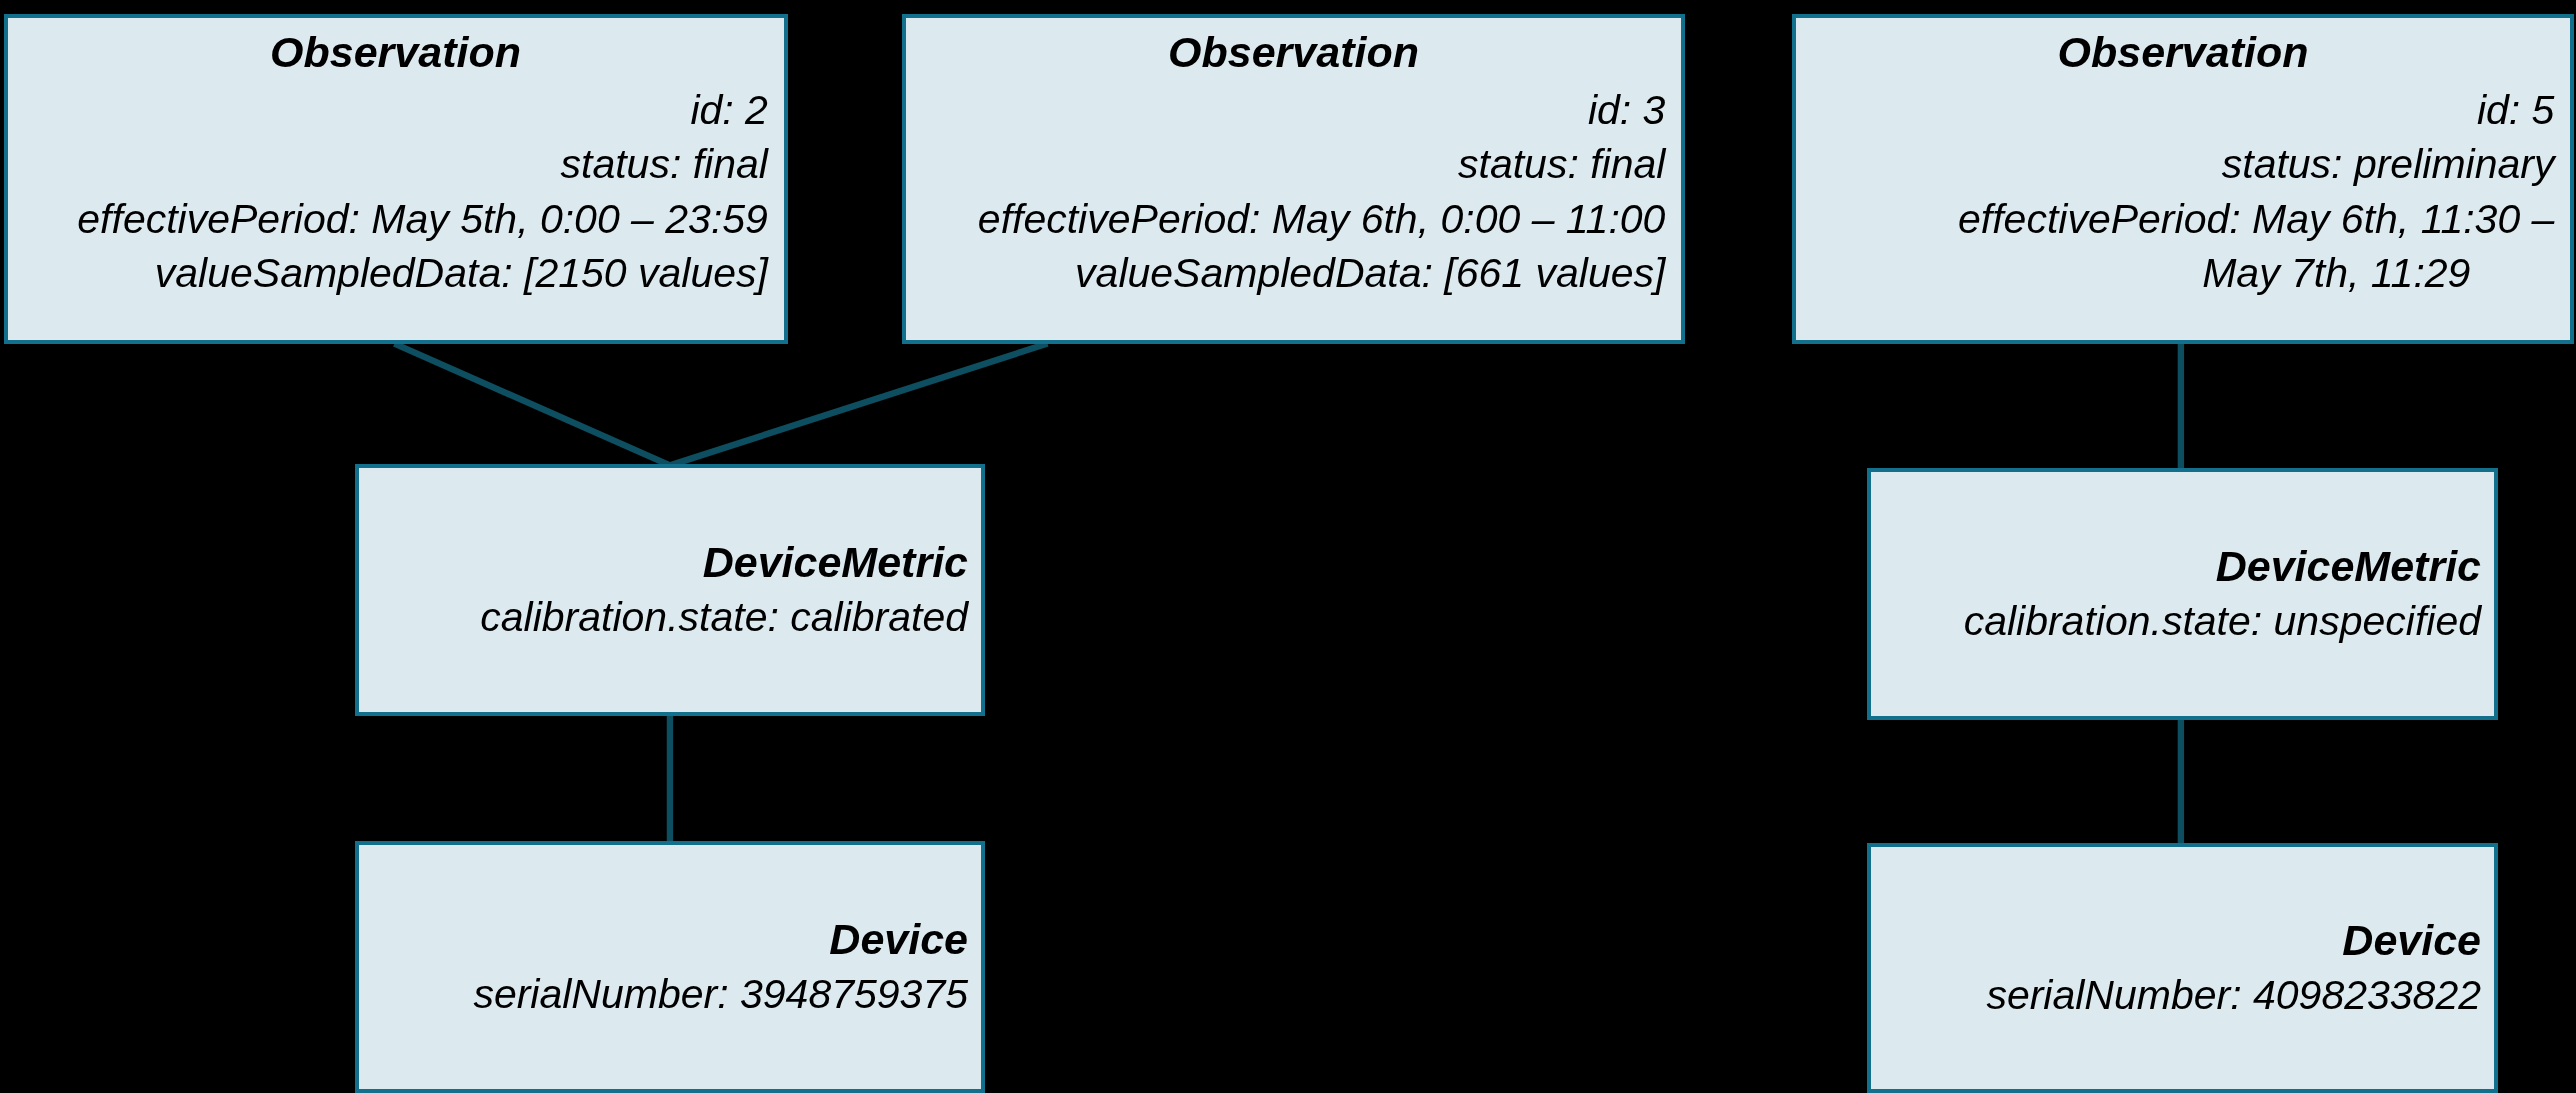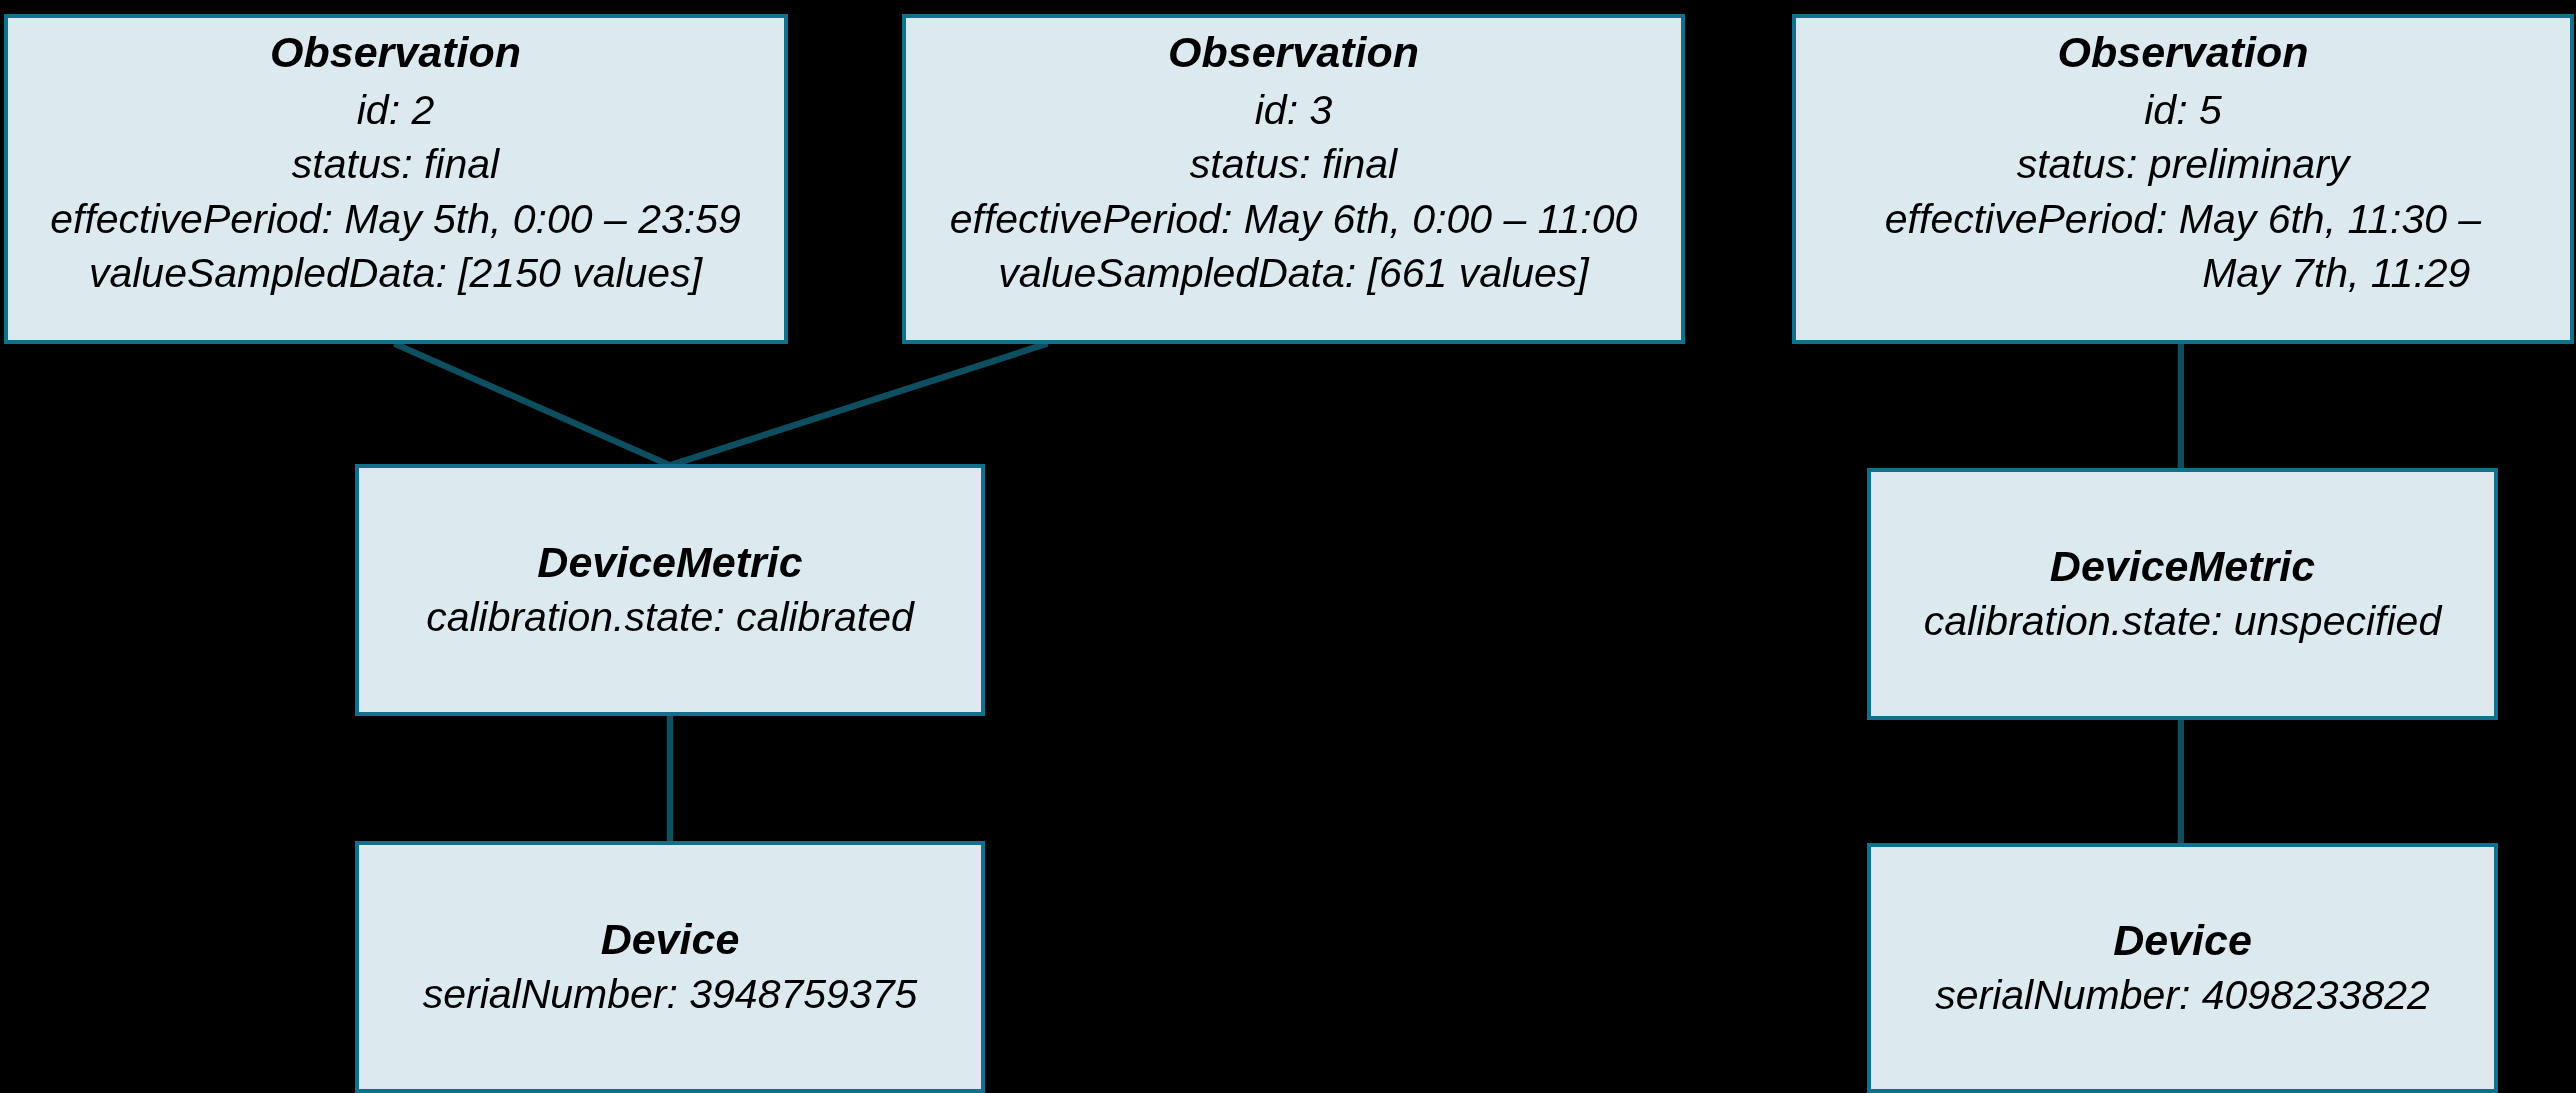--- a/index.html
+++ b/index.html
@@ -41,34 +41,34 @@
   }
   .node-observation .node-title {
     text-align: center;
     font-weight: bold;
     font-size: 43px;
     line-height: 1.28;
     color: #000000;
     margin-bottom: 2.8px;
   }
   .node-observation .field {
-    text-align: center;
+    text-align: right;
     font-size: 41px;
     line-height: 1.33;
     color: #000000;
     white-space: pre;
   }
   .node-observation .field.wrapline {
     text-align: right;
     padding-right: 84px;
   }
   
   .node-centered {
     justify-content: center;
-    align-items: center;
+    align-items: flex-end;
     padding: 7px 13px;
   }
   .node-centered .node-title {
     font-weight: bold;
     font-size: 43px;
     line-height: 1.3;
     color: #000000;
     text-align: center;
   }
   .node-centered .field {

